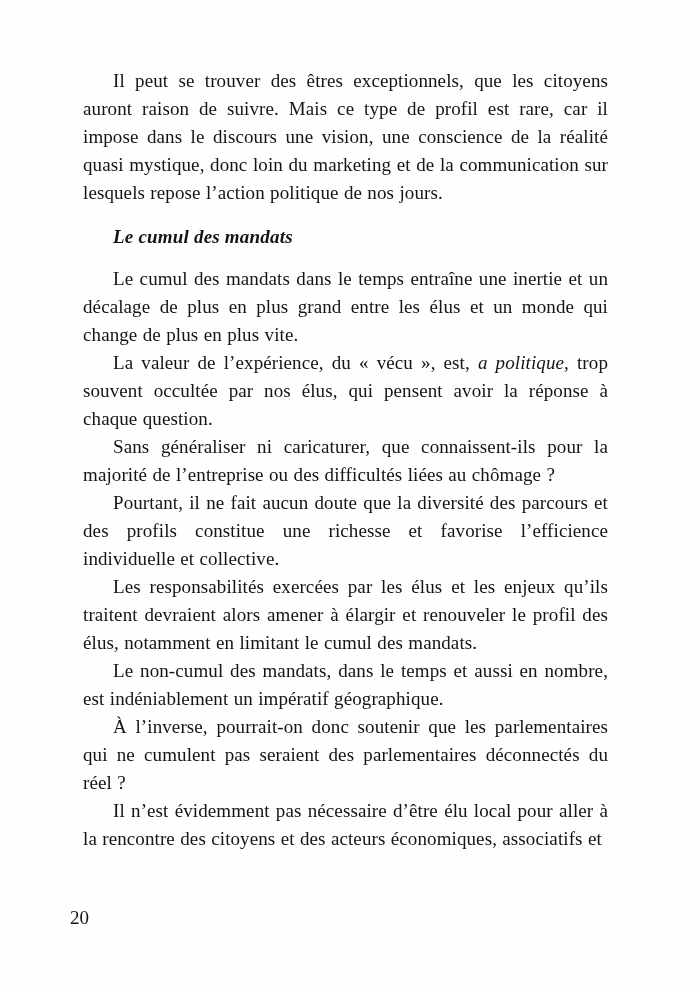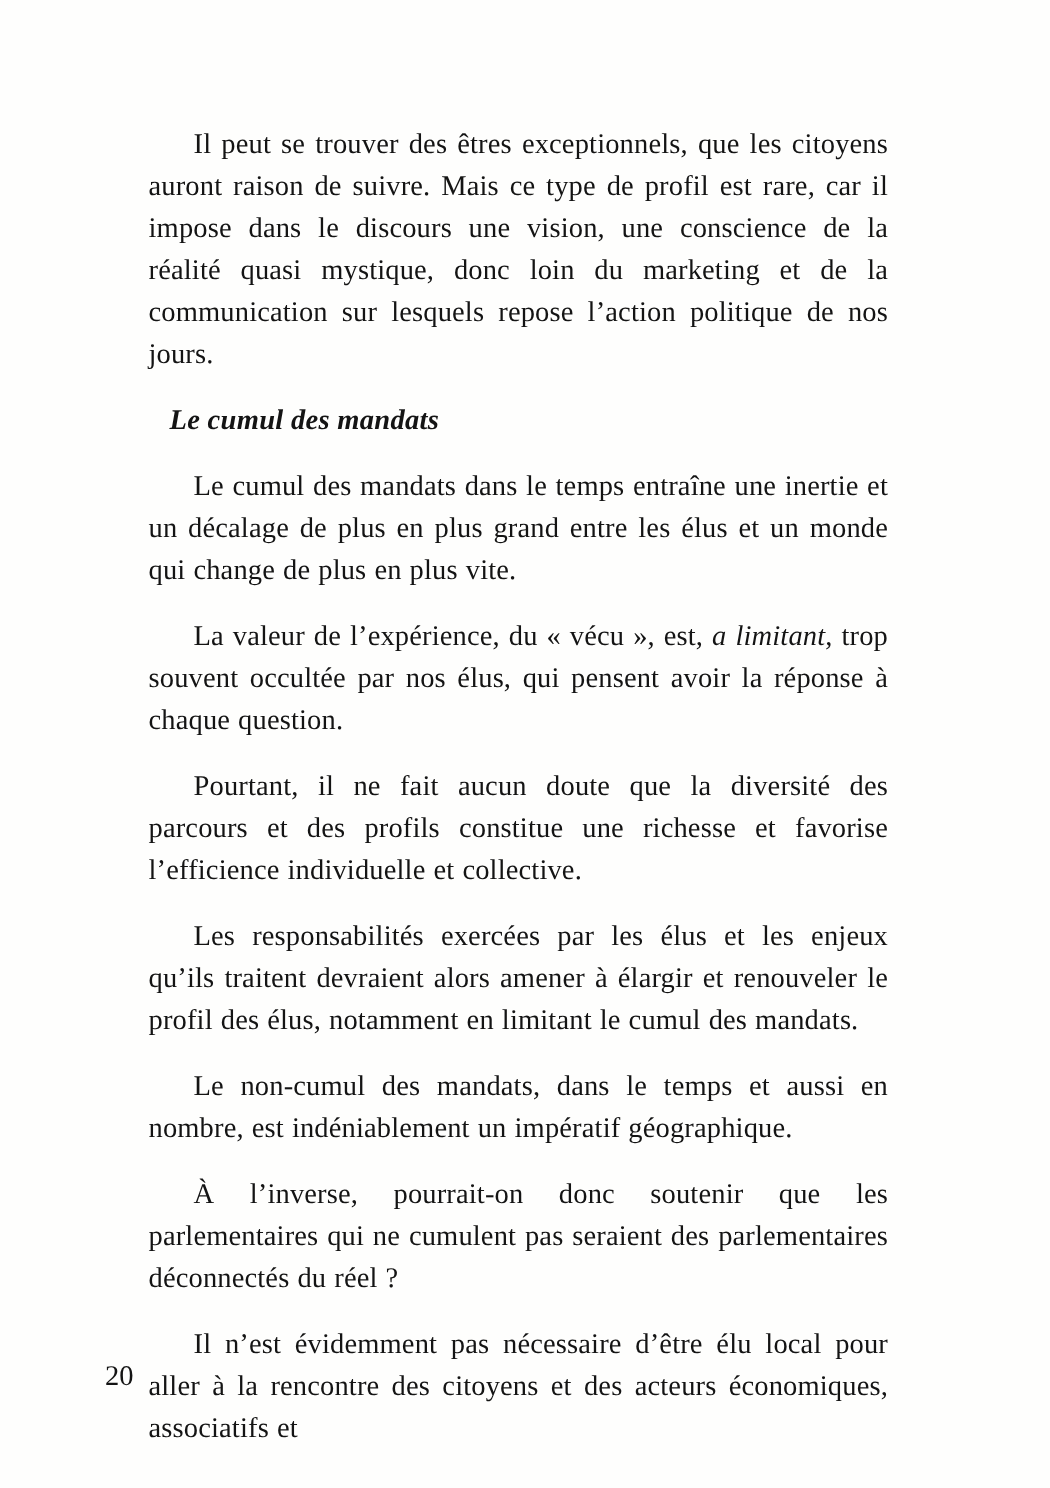--- a/index.html
+++ b/index.html
@@ -18,21 +18,21 @@
     background: #fefefd;
   }
   .text-block {
     position: absolute;
     left: 83px;
     top: 0;
     width: 525px;
     padding-top: 67px;
   }
   p.body-par {
-    margin: 16px;
+    margin: 0;
     font-size: 19px;
     line-height: 28px;
     text-align: justify;
     text-indent: 30px;
     letter-spacing: 0.1px;
     word-spacing: 0.5px;
     hyphens: none;
   }
   p.body-par .italic { font-style: italic; }
   h2.section-heading {
@@ -53,21 +53,22 @@
   }
 </style>
 </head>
 <body>
 
 <div class="page">
   <div class="text-block">
       <p class="body-par"><span>Il peut se trouver des êtres exceptionnels, que les citoyens auront raison de suivre. Mais ce type de profil est rare, car il impose dans le discours une vision, une conscience de la réalité quasi mystique, donc loin du marketing et de la communication sur lesquels repose l’action politique de nos jours.</span></p>
       <h2 class="section-heading">Le cumul des mandats</h2>
       <p class="body-par"><span>Le cumul des mandats dans le temps entraîne une inertie et un décalage de plus en plus grand entre les élus et un monde qui change de plus en plus vite.</span></p>
-      <p class="body-par"><span>La valeur de l’expérience, du «&nbsp;vécu&nbsp;», est, </span><span class="italic">a limitant</span><span>, trop souvent occultée par nos élus, qui pensent avoir la réponse à chaque question.</span></p>
+      <p class="body-par"><span>La valeur de l’expérience, du «&nbsp;vécu&nbsp;», est, </span><span class="italic">a politique</span><span>, trop souvent occultée par nos élus, qui pensent avoir la réponse à chaque question.</span></p>
+      <p class="body-par"><span>Sans généraliser ni caricaturer, que connaissent-ils pour la majorité de l’entreprise ou des difficultés liées au chômage&nbsp;?</span></p>
       <p class="body-par"><span>Pourtant, il ne fait aucun doute que la diversité des parcours et des profils constitue une richesse et favorise l’efficience individuelle et collective.</span></p>
       <p class="body-par"><span>Les responsabilités exercées par les élus et les enjeux qu’ils traitent devraient alors amener à élargir et renouveler le profil des élus, notamment en limitant le cumul des mandats.</span></p>
       <p class="body-par"><span>Le non-cumul des mandats, dans le temps et aussi en nombre, est indéniablement un impératif géographique.</span></p>
       <p class="body-par"><span>À l’inverse, pourrait-on donc soutenir que les parlementaires qui ne cumulent pas seraient des parlementaires déconnectés du réel&nbsp;?</span></p>
       <p class="body-par"><span>Il n’est évidemment pas nécessaire d’être élu local pour aller à la rencontre des citoyens et des acteurs économiques, associatifs et</span></p>
     </div>
   <div class="page-number">20</div>
 </div>
 
 </body></html>

